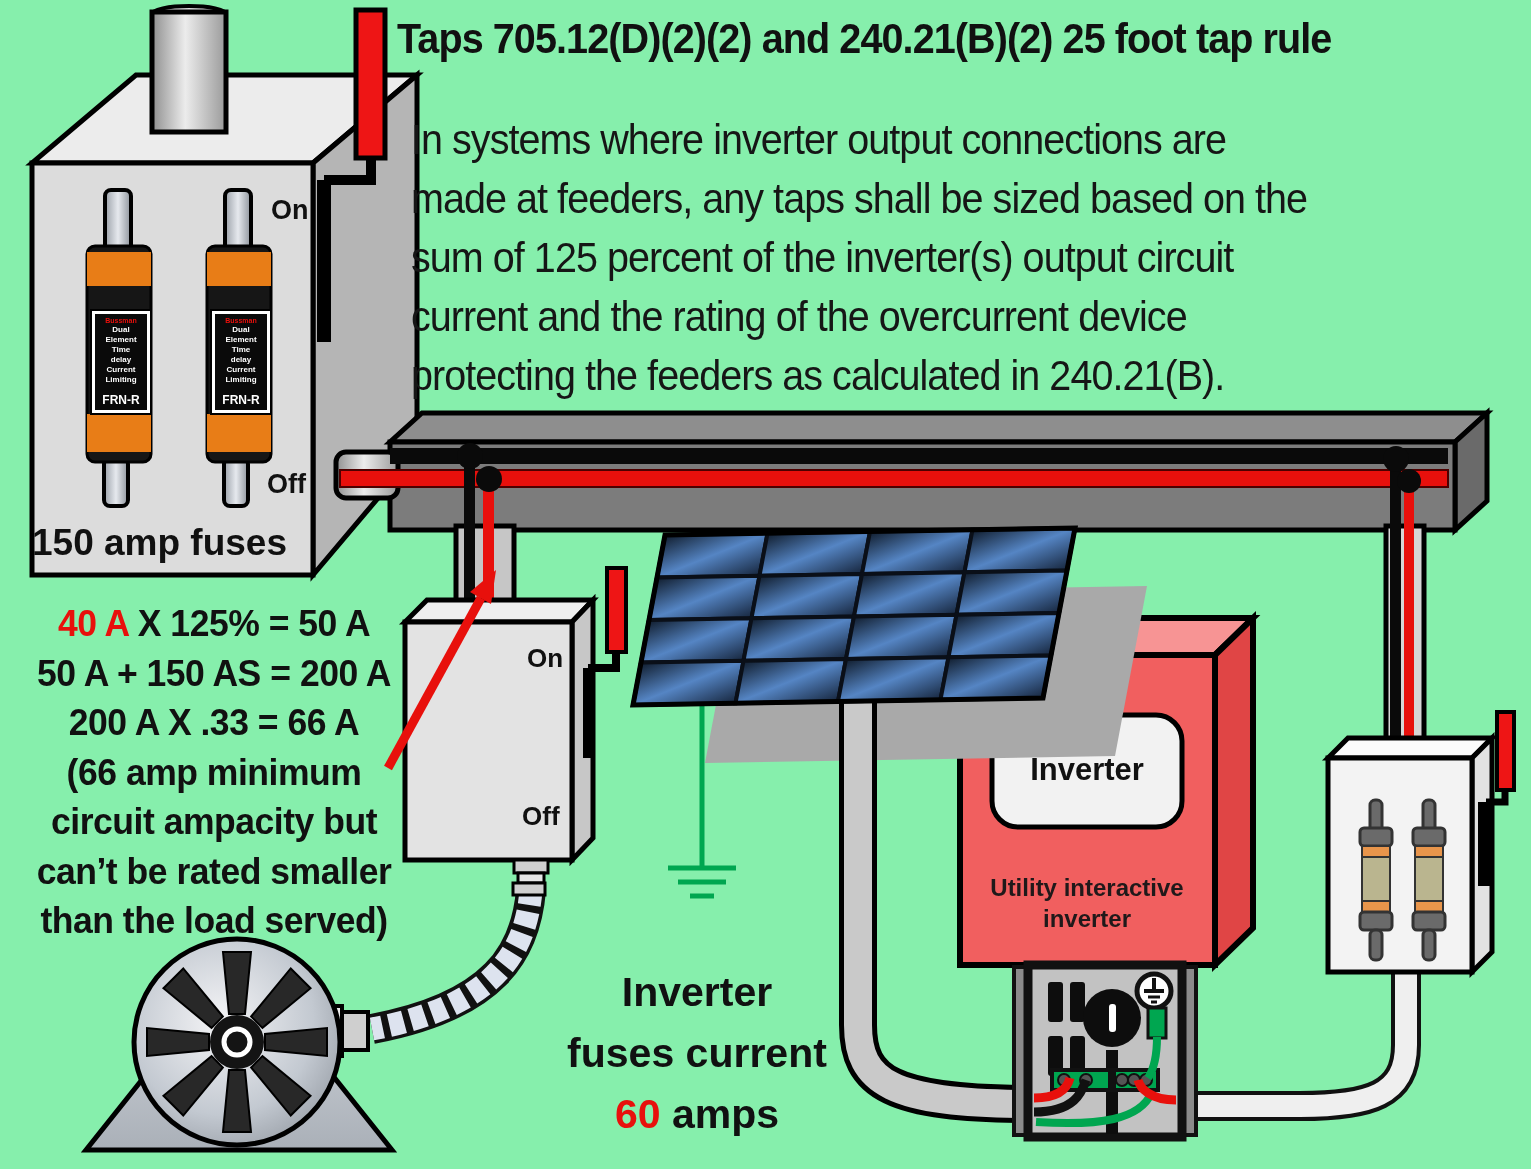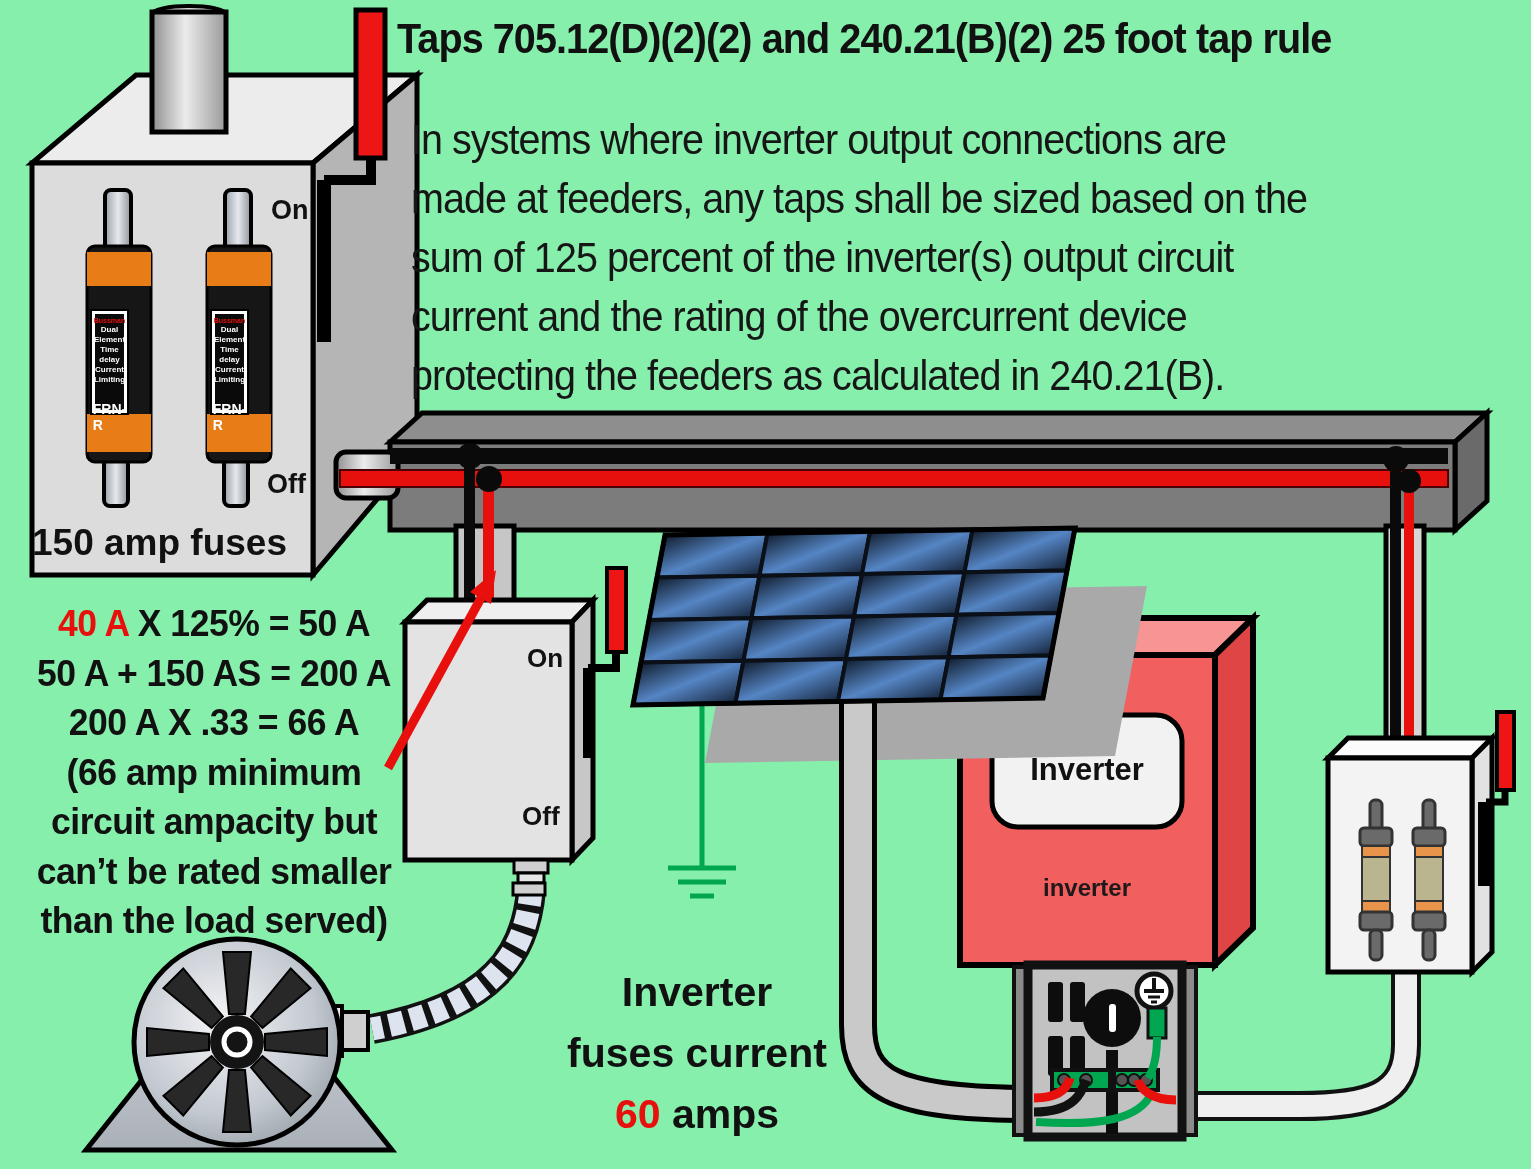--- a/index.html
+++ b/index.html
@@ -17,26 +17,26 @@
   .red{color:#e8100c;}
   .amp-label{left:32px;top:522px;width:282px;text-align:left;font-weight:bold;font-size:37px;}
   .sw{font-weight:bold;white-space:nowrap;}
   .sw-main-on{left:271px;top:195px;font-size:27px;}
   .sw-main-off{left:267px;top:469px;font-size:27px;}
   .sw-tap-on{left:527px;top:643px;font-size:26px;}
   .sw-tap-off{left:522px;top:801px;font-size:26px;}
   .nameplate{left:992px;top:752px;width:190px;text-align:center;font-weight:bold;font-size:31px;}
   .caption{left:957px;top:872px;width:260px;text-align:center;font-weight:bold;font-size:24px;line-height:31px;color:#20191a;}
   .outnote{left:518px;top:962px;width:358px;text-align:center;font-weight:bold;font-size:41px;line-height:61px;}
-  .fuselabel{position:absolute;top:311px;width:35px;height:102px;background:#0a0a0a;z-index:2;
+  .fuselabel{position:absolute;top:311px;width:58px;height:102px;background:#0a0a0a;z-index:2;
              border:3px solid #fff;box-shadow:0 0 0 2px #000;box-sizing:border-box;
              display:flex;flex-direction:column;align-items:center;padding-top:2px;}
   .fuselabel .brand{font-size:7px;font-weight:bold;color:#e8100c;line-height:9px;}
   .fuselabel .ln{font-size:8px;font-weight:bold;color:#fff;line-height:10px;white-space:nowrap;}
-  .fuselabel .model{font-size:14px;font-weight:bold;color:#fff;margin-top:16px;}
+  .fuselabel .model{font-size:12px;font-weight:bold;color:#fff;margin-top:8px;}
   .fl-1{left:92px;} .fl-2{left:212px;}
 </style>
 </head>
 <body>
 
 <div class="stage">
 
 <svg width="1531" height="1169" viewBox="0 0 1531 1169">
   <defs>
     <linearGradient id="metalH" x1="0" y1="0" x2="1" y2="0">
@@ -300,20 +300,21 @@
   <span class="ln">Element</span>
   <span class="ln">Time</span>
   <span class="ln">delay</span>
   <span class="ln">Current</span>
   <span class="ln">Limiting</span>
   <span class="model">FRN-R</span>
 </div>
 
 <div class="txt nameplate">Inverter</div>
 <div class="txt caption">
+  <div>Utility interactive</div>
   <div>inverter</div>
 </div>
 
 <div class="txt outnote">
   <div>Inverter</div>
   <div>fuses current</div>
   <div><span class="red">60</span><span> amps</span></div>
 </div>
 
 </div>

